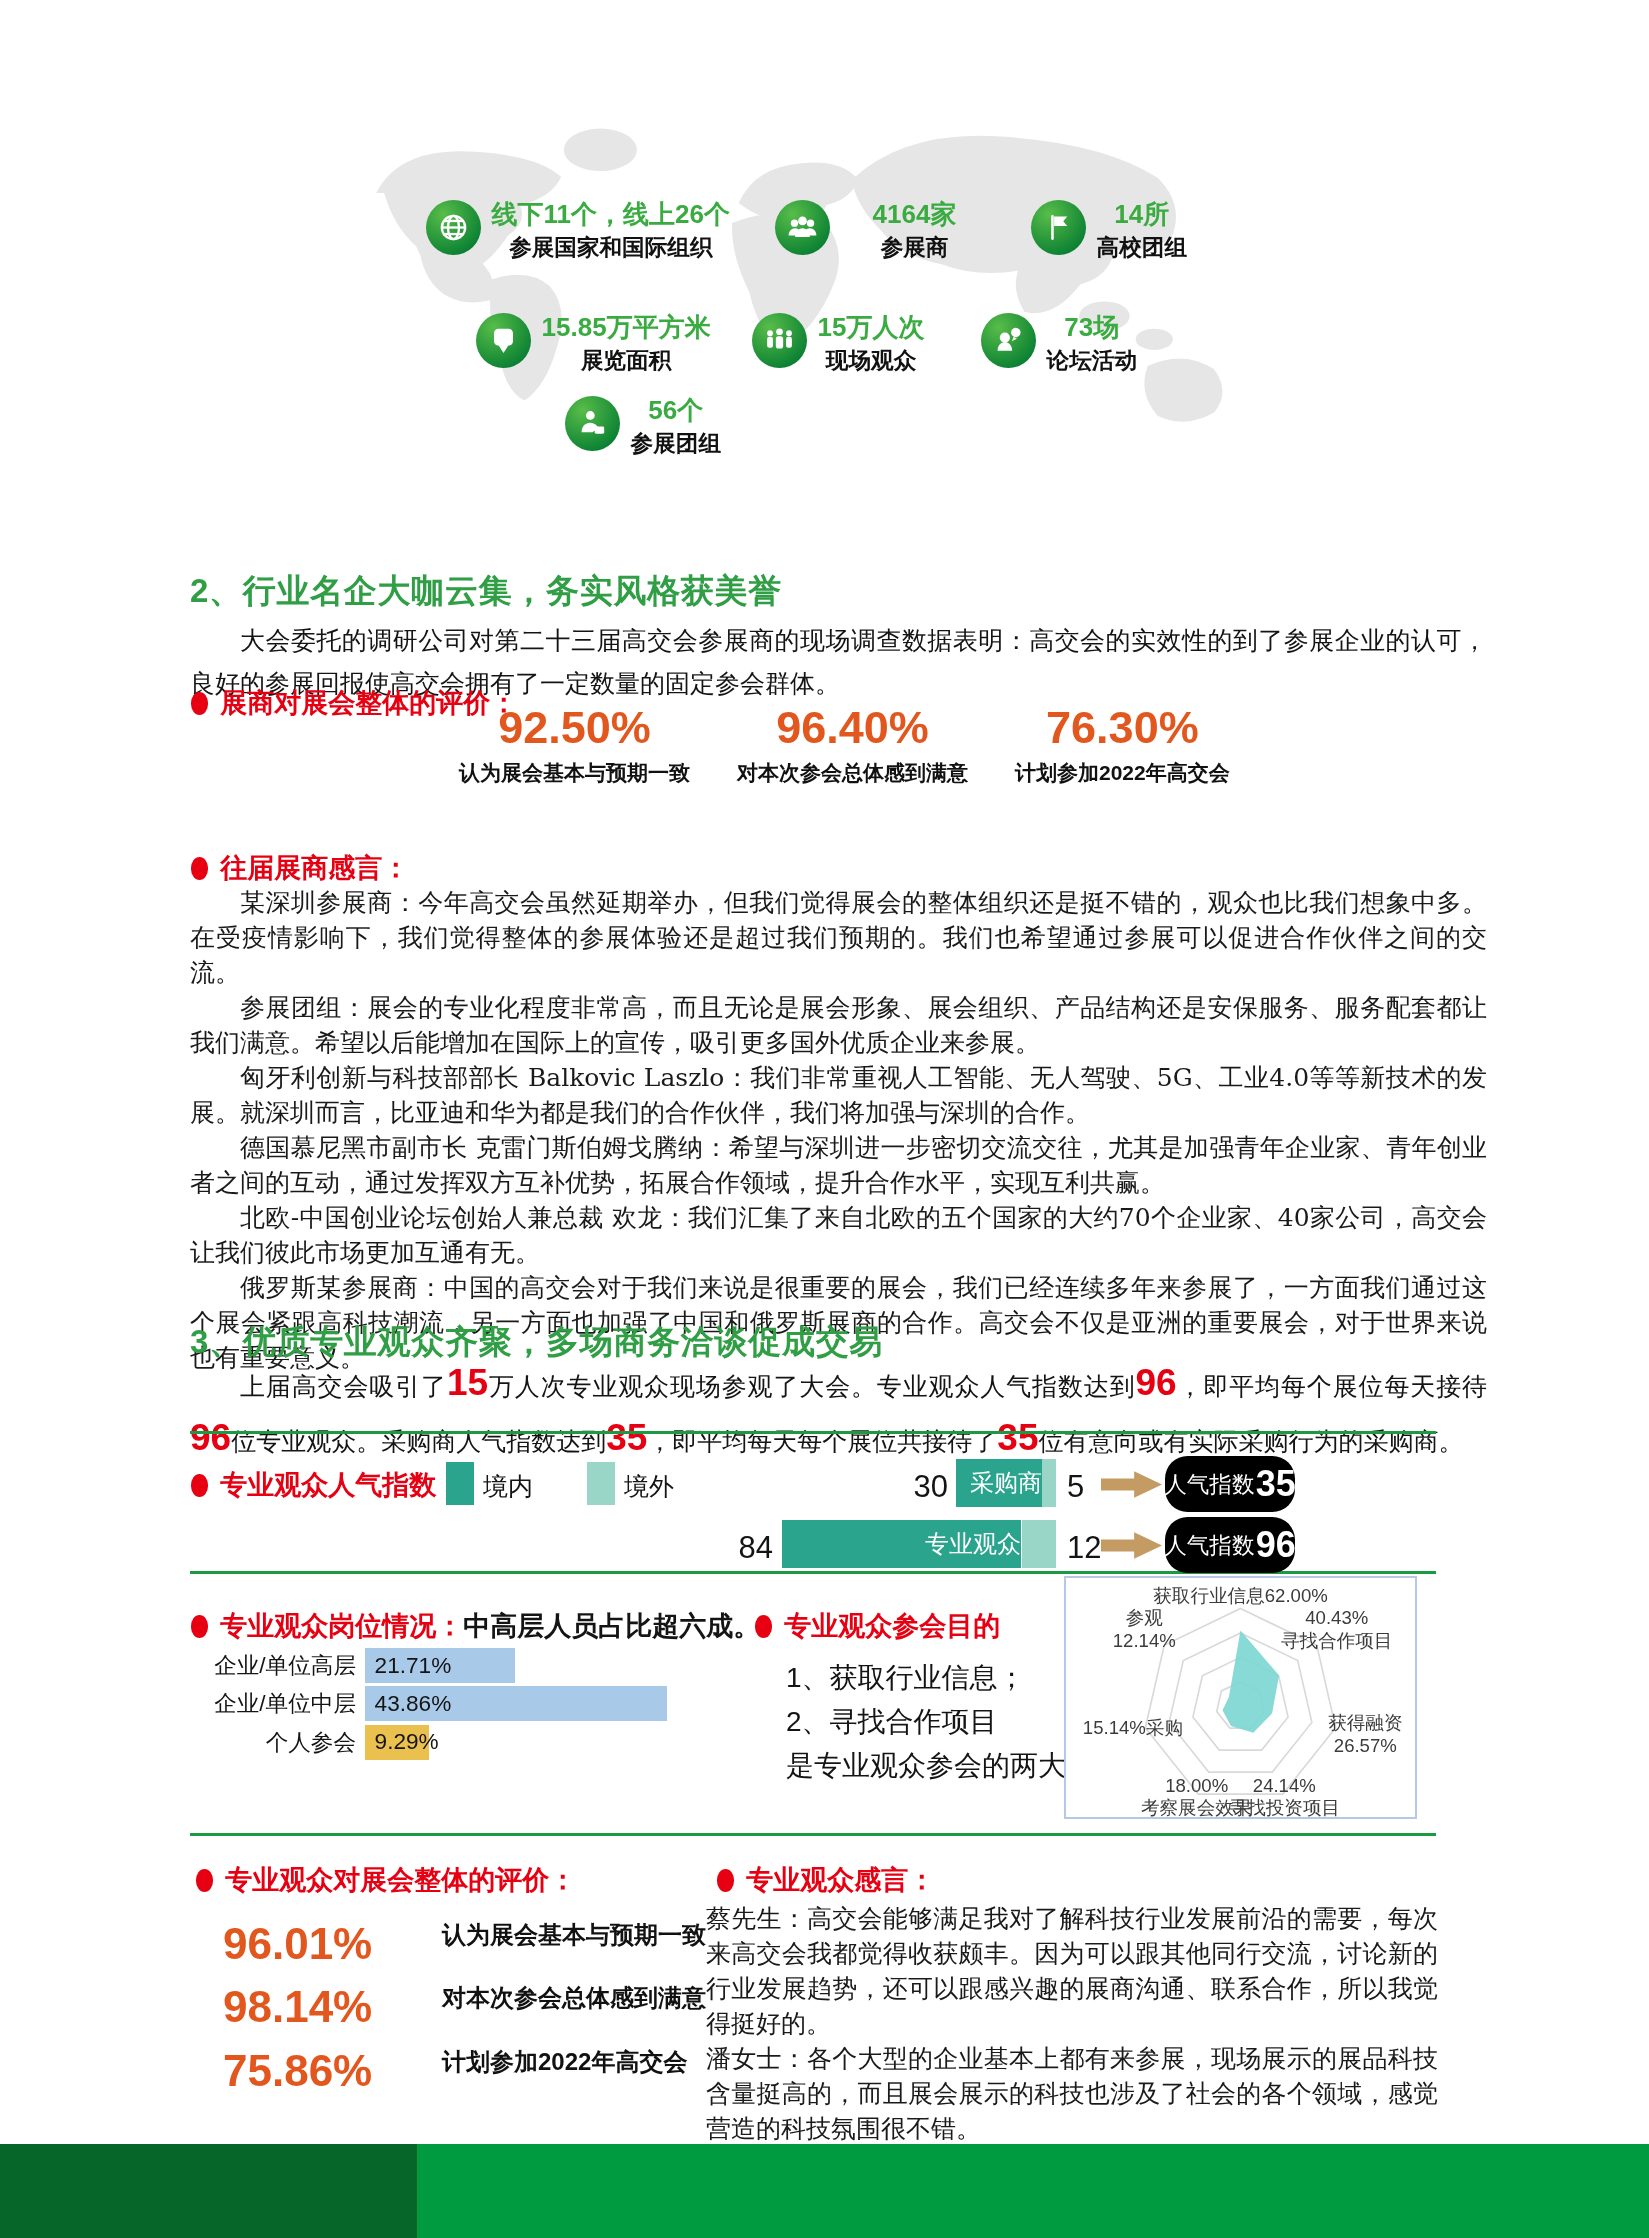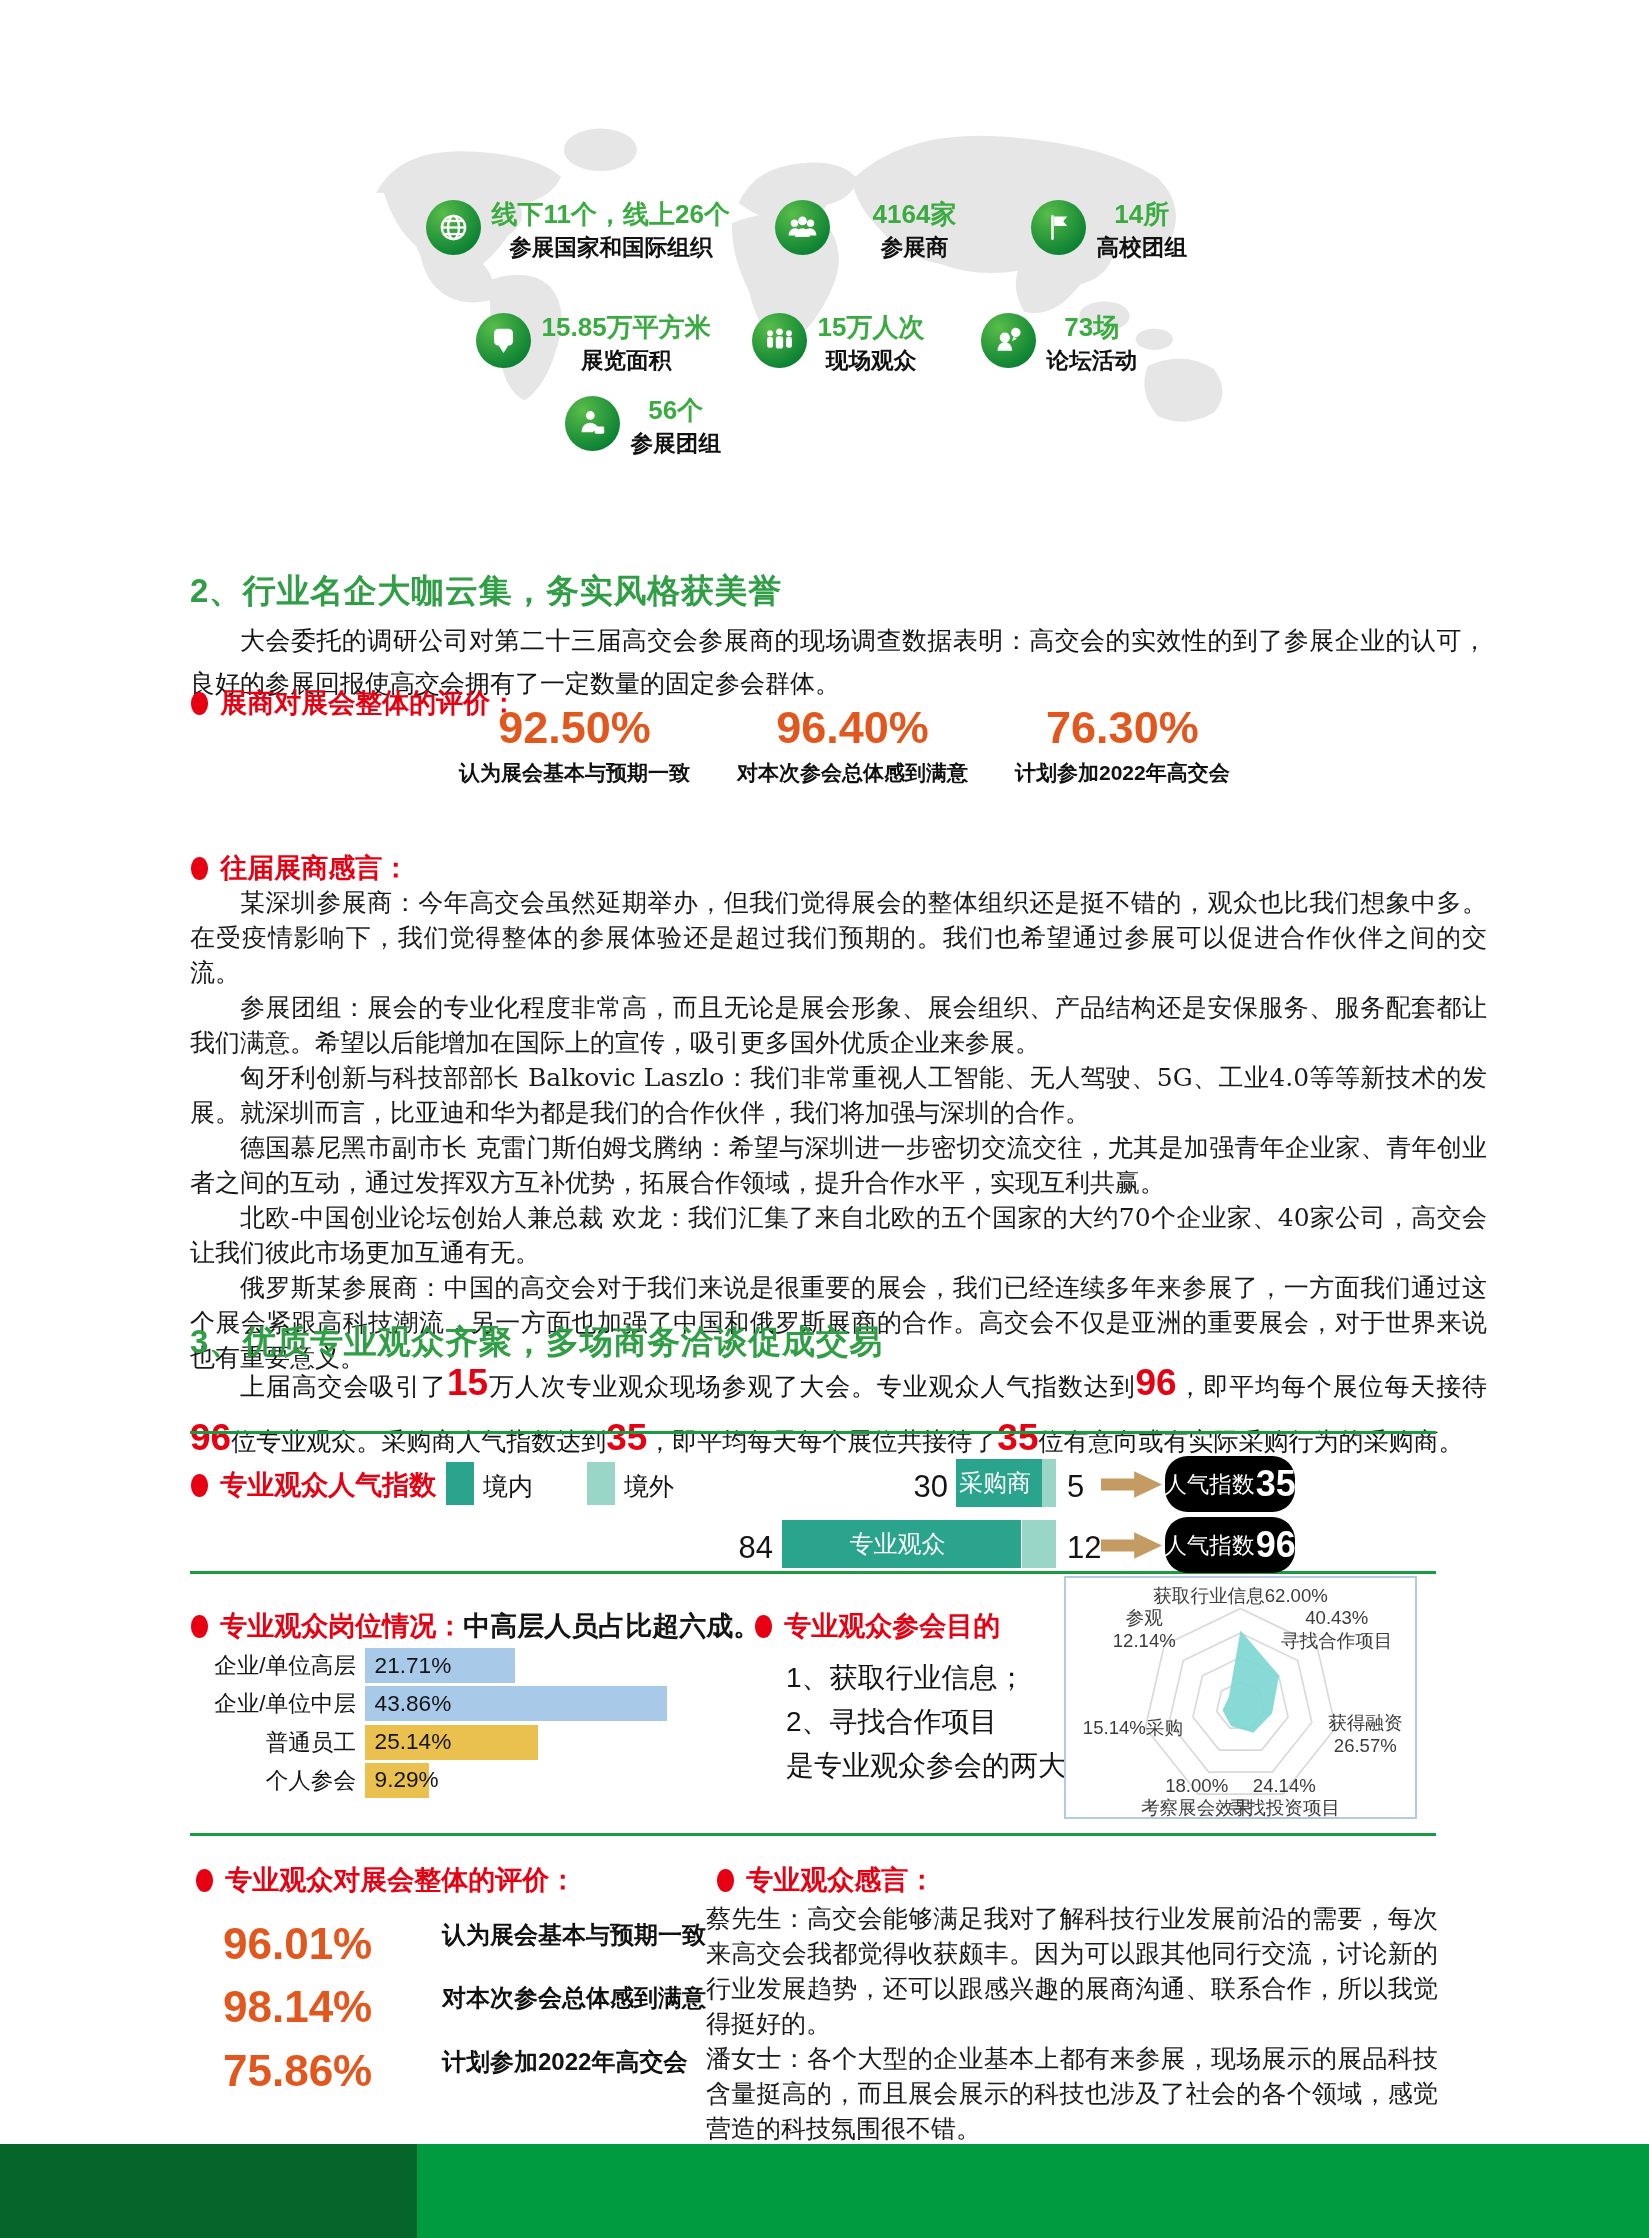--- a/index.html
+++ b/index.html
@@ -32,21 +32,21 @@
   
   .s3intro{font-size:25px;line-height:52px;text-align:justify;text-indent:2em;}
   .s3intro .hl{color:#e60012;font-weight:bold;font-size:37px;}
   .divider{position:absolute;height:3.3px;background:#1b9a44;}
   
   .legend-swatch{position:absolute;width:28px;height:43px;}
   .legend-label{position:absolute;font-size:25px;color:#141414;}
   .pop-num{position:absolute;font-size:31px;color:#141414;white-space:nowrap;}
   .pop-bar{position:absolute;height:48px;}
   .pop-bar .bar-name{display:block;font-size:24px;color:#ffffff;line-height:48px;
-                     text-align:center;padding-right:8px;white-space:nowrap;}
+                     text-align:right;white-space:nowrap;}
   .badge{position:absolute;height:56px;border-radius:22.6px;background:#000000;color:#fff;
          display:flex;align-items:center;justify-content:center;white-space:nowrap;}
   .badge .bl{font-size:22.6px;}
   .badge .bv{font-size:36px;font-weight:bold;margin-left:1.3px;}
   
   .pos-row{display:flex;align-items:center;margin-bottom:3.3px;}
   .pos-label{width:166px;text-align:right;font-size:22.6px;color:#141414;padding-right:9.3px;
              white-space:nowrap;flex:0 0 166px;}
   .pos-bar{height:35px;display:flex;align-items:center;}
   .pos-bar span{font-size:22.6px;color:#141414;padding-left:9.3px;white-space:nowrap;}
@@ -278,26 +278,20 @@
       <div class="pos-row">
         <div class="pos-label">企业/单位高层</div>
         <div class="pos-bar" style="width: 150px; background: rgb(169, 201, 233);">
           <span>21.71%</span>
         </div>
       </div>
       <div class="pos-row">
         <div class="pos-label">企业/单位中层</div>
         <div class="pos-bar" style="width: 302px; background: rgb(169, 201, 233);">
           <span>43.86%</span>
-        </div>
-      </div>
-      <div class="pos-row">
-        <div class="pos-label">普通员工</div>
-        <div class="pos-bar" style="width: 173px; background: rgb(234, 192, 78);">
-          <span>25.14%</span>
         </div>
       </div>
       <div class="pos-row">
         <div class="pos-label">个人参会</div>
         <div class="pos-bar" style="width: 64px; background: rgb(234, 192, 78);">
           <span>9.29%</span>
         </div>
       </div>
     </div>
 

